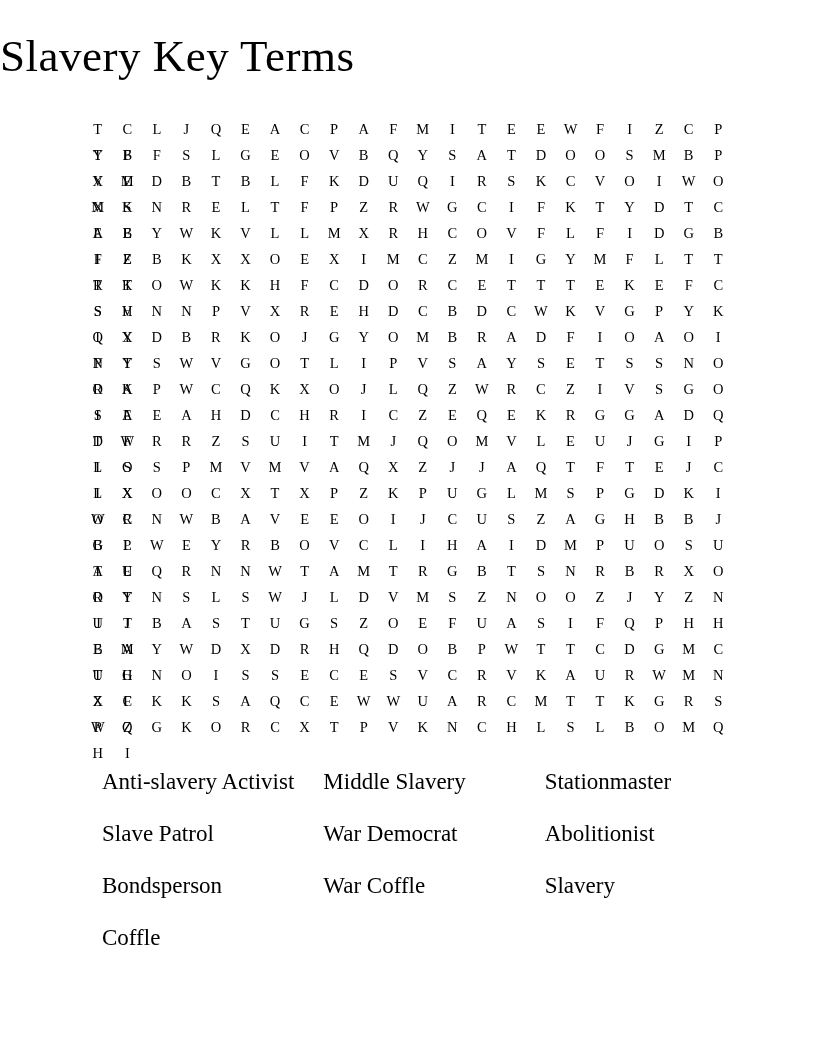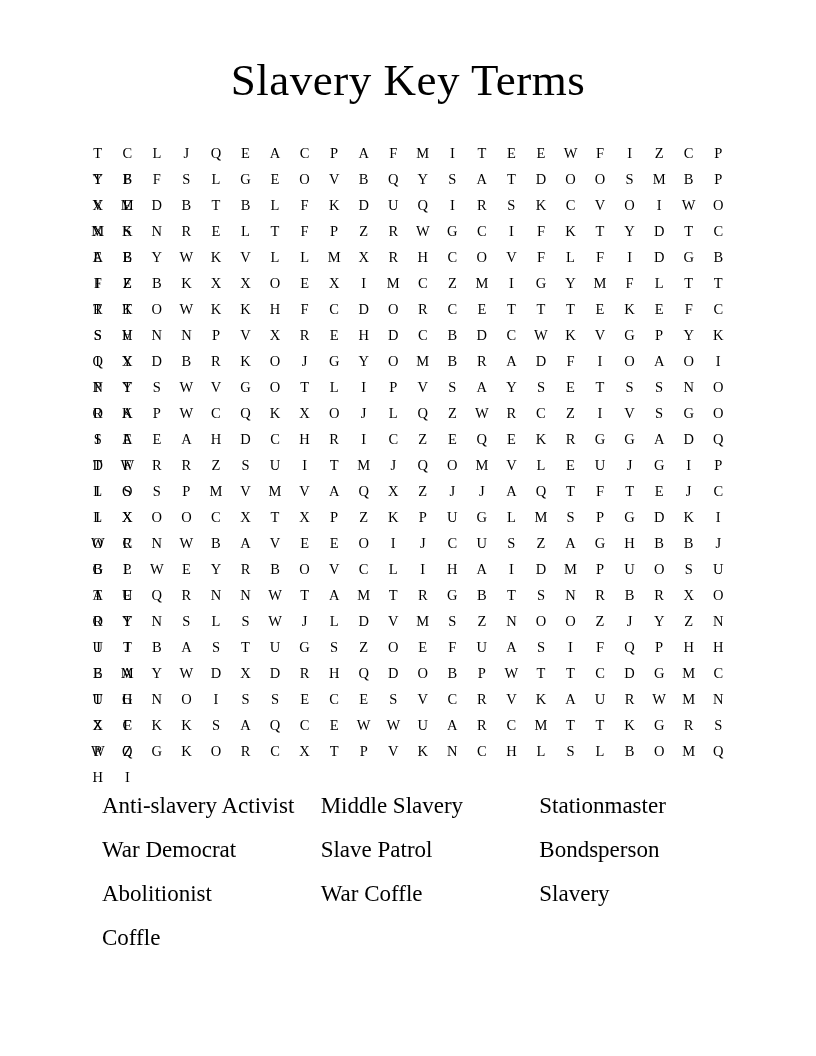--- a/index.html
+++ b/index.html
@@ -16,27 +16,26 @@
     overflow: hidden;
   }
   .page {
     width: 816px;
     height: 1056px;
     box-sizing: border-box;
     padding: 0;
     position: relative;
   }
   .title {
-    text-align: center;
     font-family: "Liberation Serif", serif;
     font-size: 45px;
     font-weight: normal;
     letter-spacing: 0.5px;
     margin: 0;
-    padding-top: 56px;
+    padding-top: 32px;
     line-height: 1.1;
   }
   .grid {
     margin: 0 auto;
     margin-top: 34px;
     width: 650px;
     display: flex;
     flex-direction: column;
     gap: 0px;
   }
@@ -56,20 +55,21 @@
   .words {
     margin: 0 auto;
     margin-top: 20px;
     width: 700px;
     display: grid;
     grid-template-columns: repeat(3, 1fr);
     row-gap: 0px;
     column-gap: 0px;
     padding-left: 44px;
     box-sizing: border-box;
+    gap: 8px;
   }
   .word {
     font-family: "Liberation Serif", serif;
     font-size: 23px;
     line-height: 44px;
     color: #000;
     white-space: nowrap;
   }
 </style>
 </head>
@@ -703,22 +703,22 @@
         <div class="grid-cell">Q</div>
         <div class="grid-cell">H</div>
         <div class="grid-cell">I</div>
       </div>
     </div>
 
   <div class="words" id="words">
       <div class="word">Anti-slavery Activist</div>
       <div class="word">Middle Slavery</div>
       <div class="word">Stationmaster</div>
+      <div class="word">Slave Patrol</div>
       <div class="word">War Democrat</div>
-      <div class="word">Slave Patrol</div>
+      <div class="word">Abolitionist</div>
       <div class="word">Bondsperson</div>
-      <div class="word">Abolitionist</div>
       <div class="word">War Coffle</div>
       <div class="word">Slavery</div>
       <div class="word">Coffle</div>
     </div>
 
 </div>
 
 </body></html>

